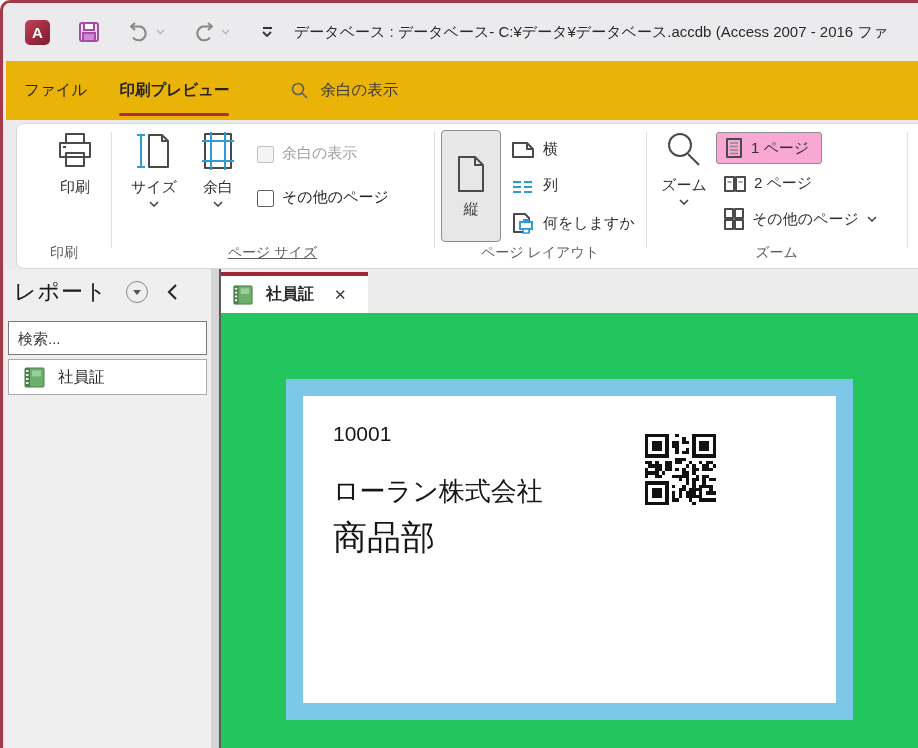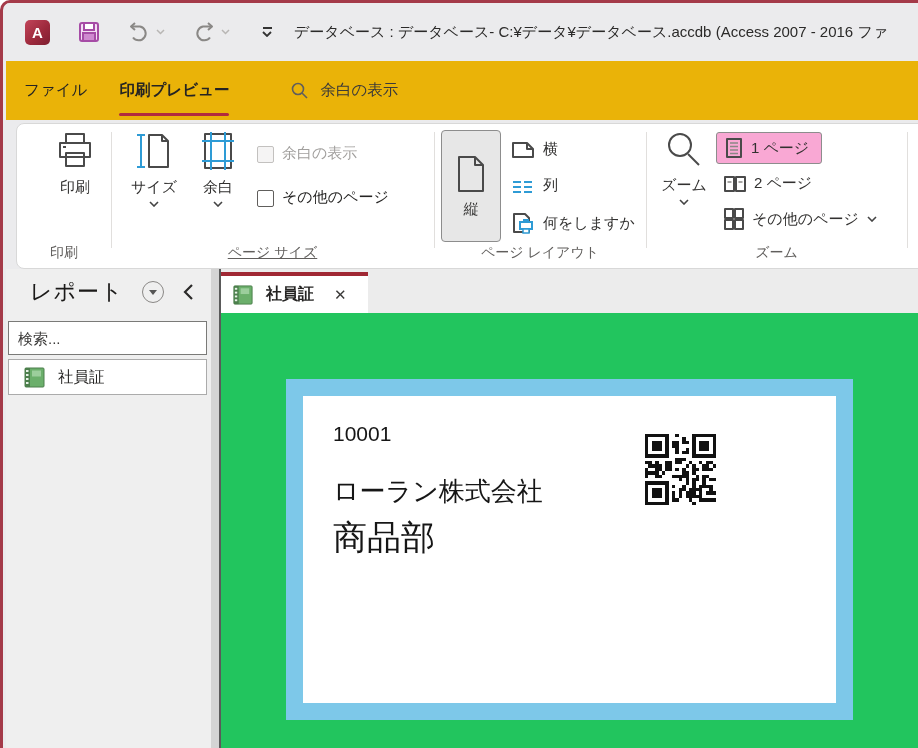--- a/index.html
+++ b/index.html
@@ -48,21 +48,21 @@
   .sel-pill { background:#f9a8d4; border:1px solid #8D8D8D; border-radius:3px; padding:4px 12px 4px 8px; }
   .cbrow { position:absolute; display:flex; align-items:flex-end; gap:8px; font-size:15px; }
   .cbox { width:17px; height:17px; border:1.5px solid #605E5C; background:#fff; border-radius:2px; }
   .cbox.disabled { border-color:#C3C1BF; background:#F5F4F4; }
   .cbrow.disabled { color:#A19F9D; }
 
   
   .band { position:absolute; left:3px; top:266px; right:0; height:44px; background:#ECECEC; }
   .navpane { position:absolute; left:3px; top:266px; width:205px; bottom:0; background:#EFEFEF; }
   .nav-title-row { position:absolute; left:0; top:6px; right:0; height:34px; display:flex; align-items:center; }
-  .nav-title { font-size:22px; color:#1B1A19; margin-left:24px; letter-spacing:1px; }
+  .nav-title { font-size:22px; color:#1B1A19; margin-left:8px; letter-spacing:1px; }
   .nav-circle { width:22px; height:22px; border:1px solid #8A8886; border-radius:50%;
     display:flex; align-items:center; justify-content:center; margin-left:18px; }
   .nav-collapse { margin-left:18px; }
   .nav-search { position:absolute; left:2px; top:52px; width:199px; height:34px; background:#fff;
     border:1px solid #7A7A78; display:flex; align-items:center; }
   .nav-search input { border:none; outline:none; flex:1; font-size:15px; padding-left:9px;
     font-family:inherit; color:#252423; background:transparent; }
   .nav-search input::placeholder { color:#3B3A39; opacity:1; }
   .nav-item { position:absolute; left:2px; top:90px; width:199px; height:36px; background:#fff;
     border:1px solid #ABABAB; display:flex; align-items:center; gap:12px; font-size:15.5px; }

